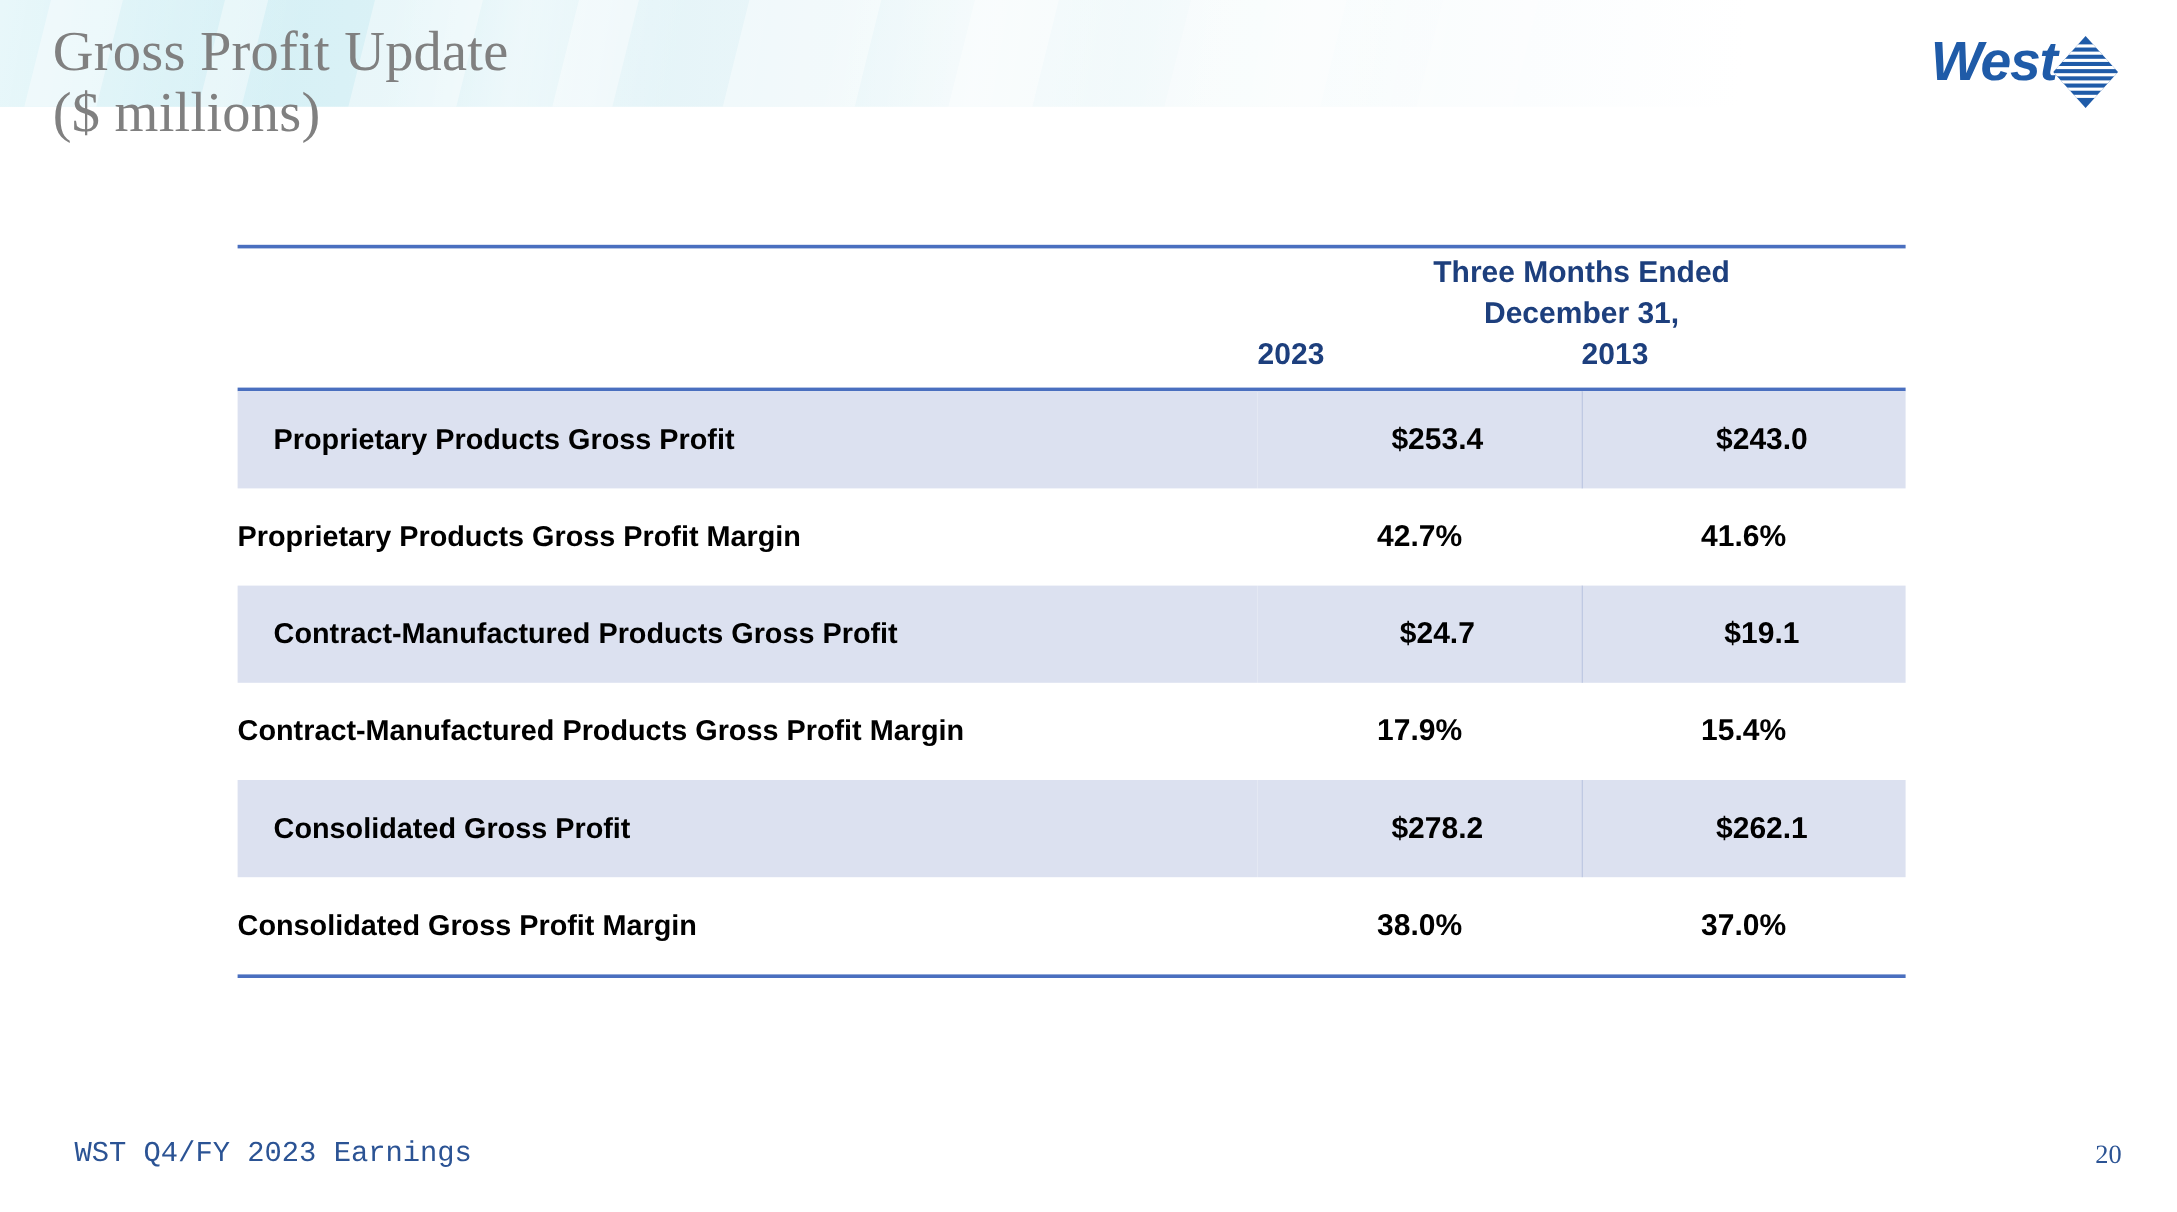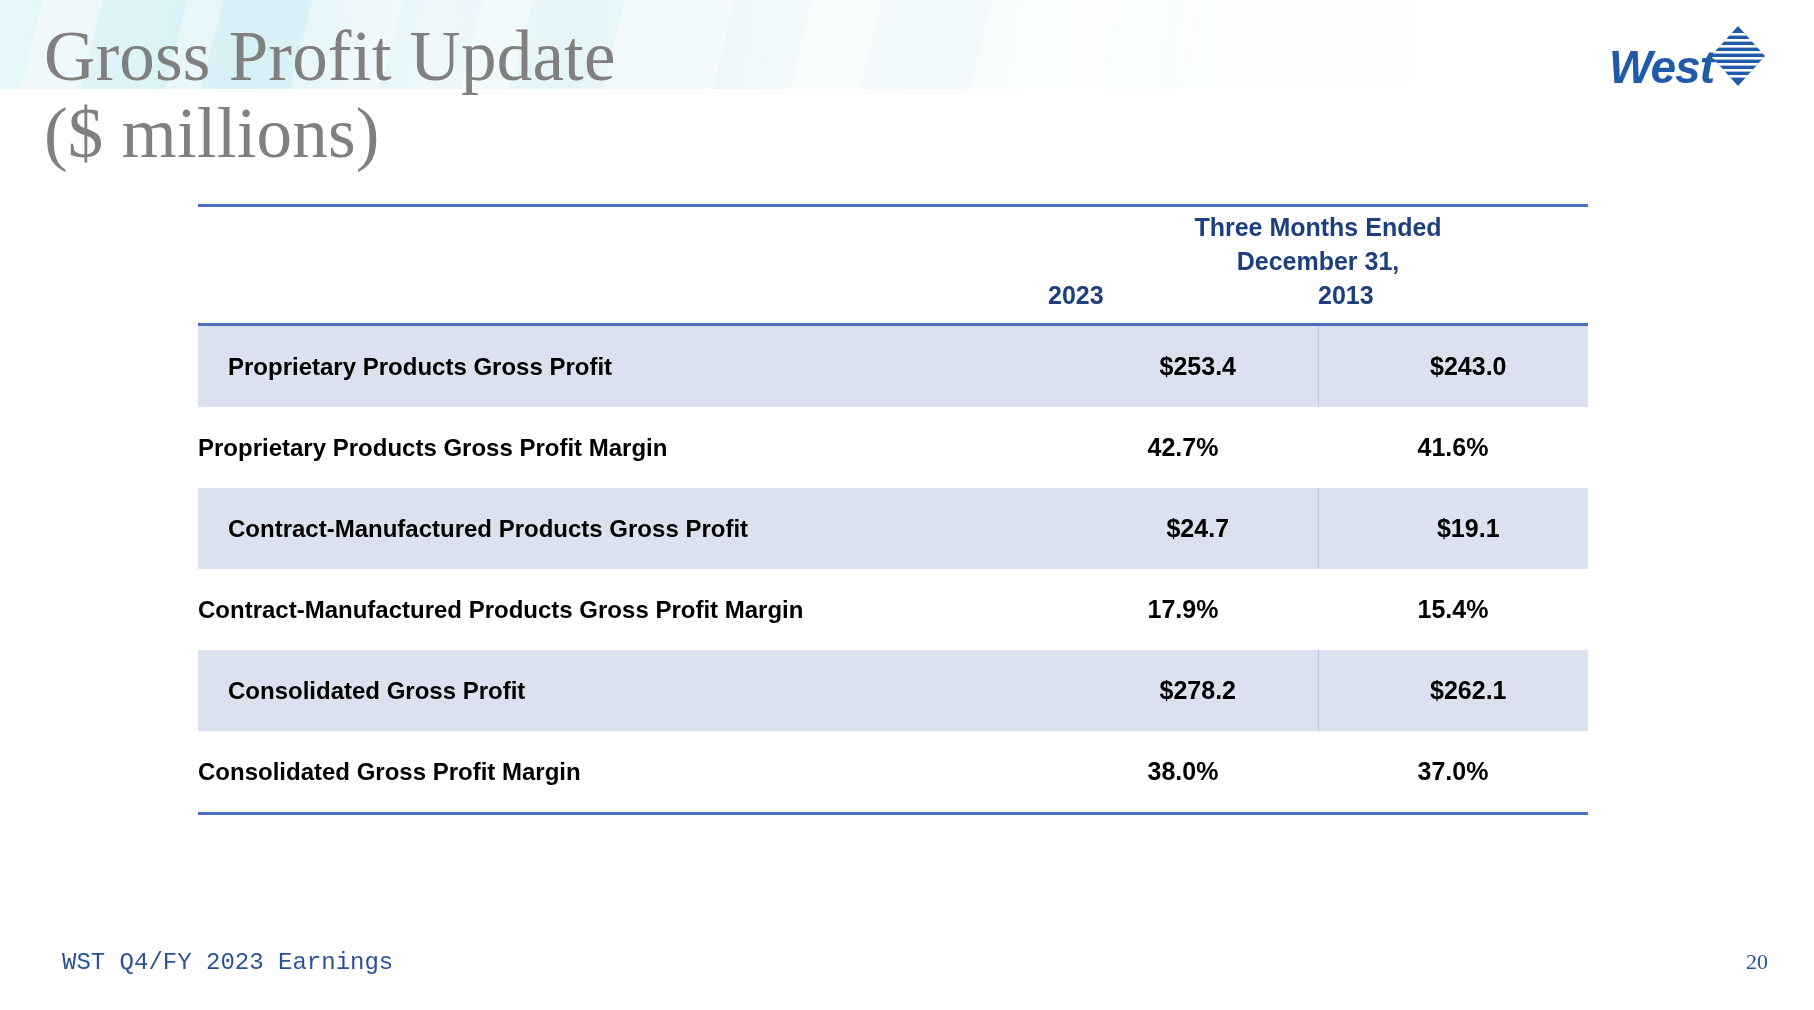--- a/index.html
+++ b/index.html
@@ -42,34 +42,34 @@
     transform: skewX(-14deg);
   }
 
   
   #title {
     position: absolute;
     left: 44px;
     top: 18px;
     width: 900px;
     font-family: "Liberation Serif", serif;
-    font-size: 71px;
+    font-size: 47px;
     line-height: 1.08;
     color: #808080;
     letter-spacing: 0.2px;
     white-space: pre-line;
   }
 
   
   #logo {
     position: absolute;
     right: 48px;
     top: 28px;
     display: flex;
-    align-items: flex-end;
+    align-items: flex-start;
     height: 62px;
   }
   #logo-wordmark {
     font-family: "Liberation Sans", sans-serif;
     font-weight: 700;
     font-style: italic;
     font-size: 46px;
     color: #1f5ba8;
     letter-spacing: -1px;
     line-height: 1;

